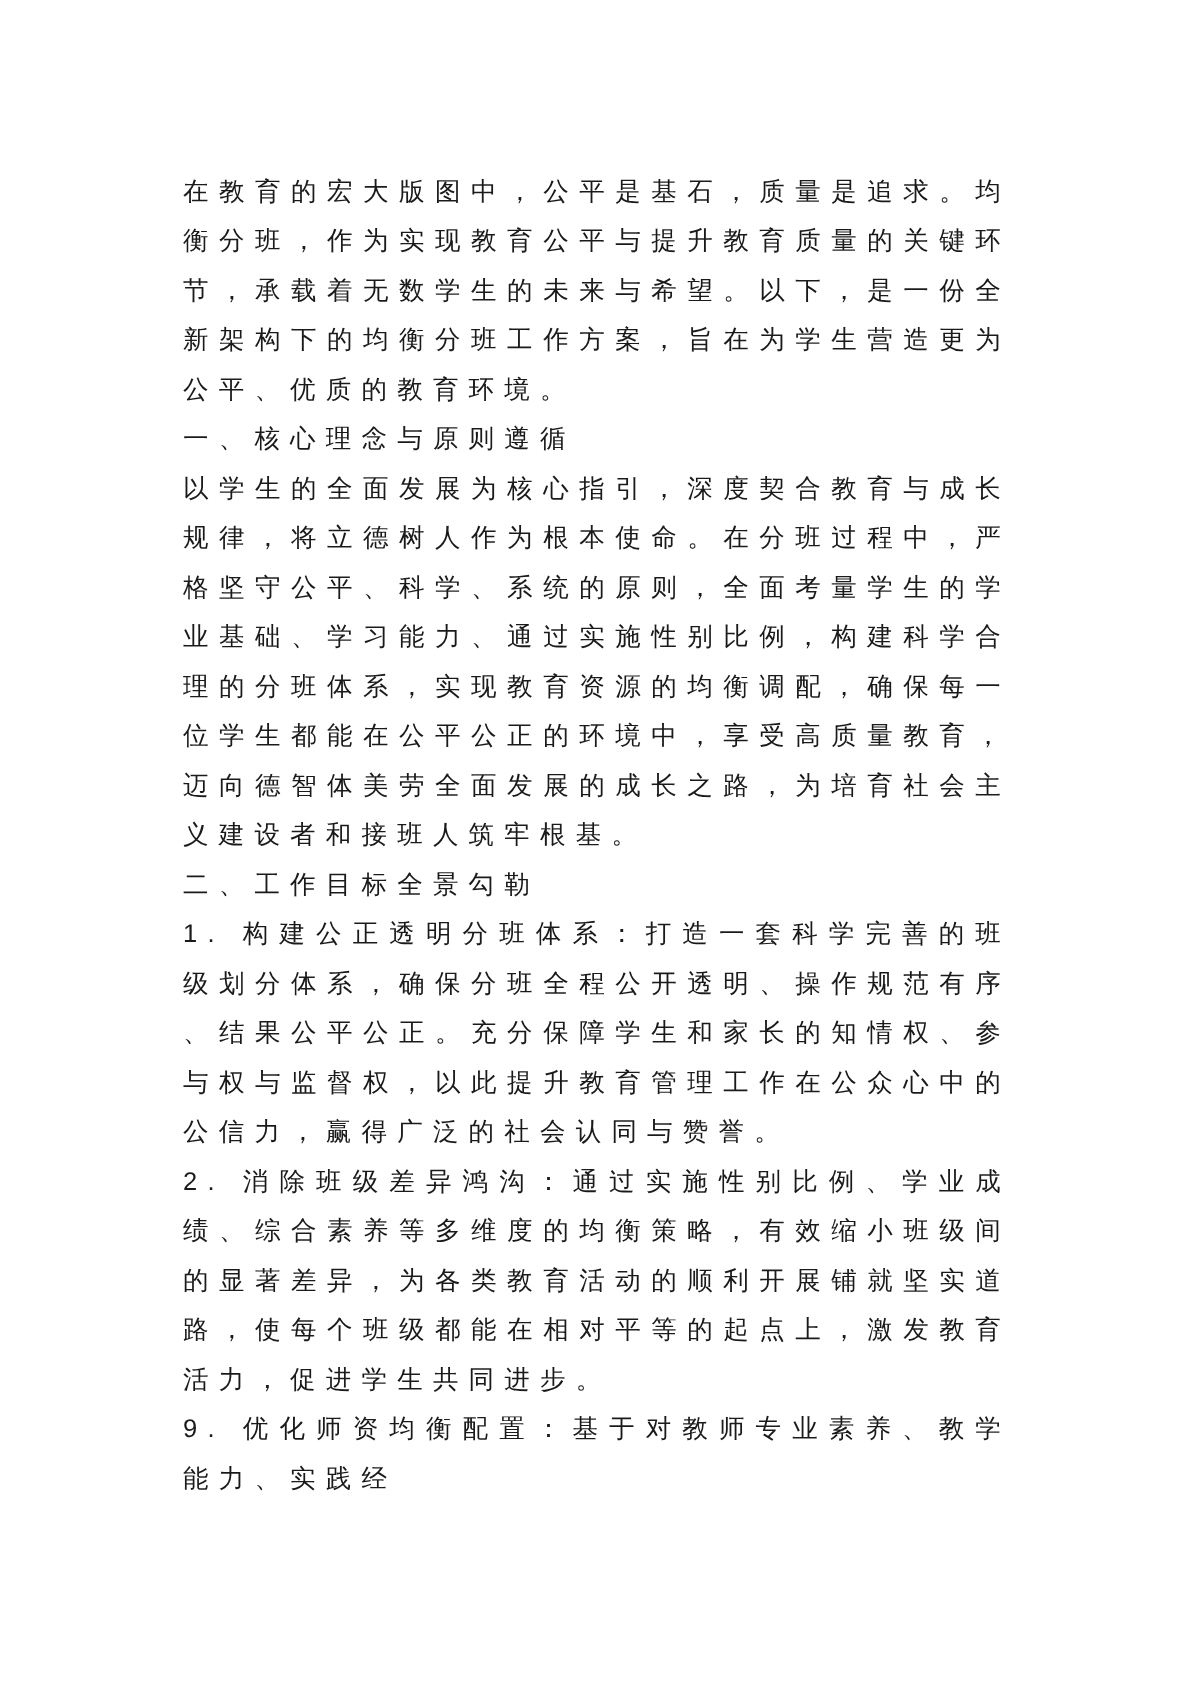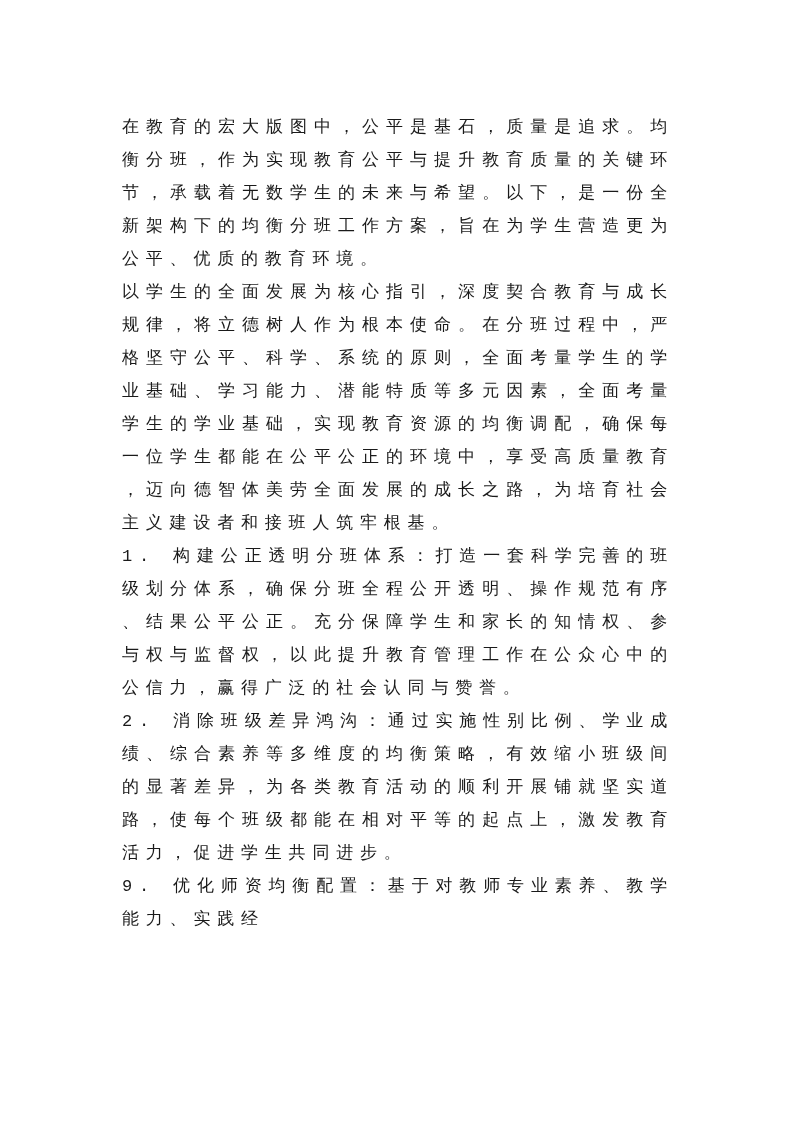--- a/index.html
+++ b/index.html
@@ -11,21 +11,21 @@
       width: 793px;
       height: 1122px;
       position: relative;
       overflow: hidden;
     }
     .page {
       position: absolute;
       left: 122px;
       top: 111px;
       width: 552px;
-      font-family: Liberation Mono, monospace;
+      font-family: Liberation Sans, sans-serif;
       font-size: 17px;
       color: #1a1a1a;
       line-height: 33px;
       letter-spacing: 6.8px;
     }
     .para {
       margin: 0;
       padding: 0;
       text-align: justify;
       text-justify: inter-character;
@@ -36,18 +36,20 @@
       margin: 0;
       padding: 0;
     }
   </style>
 </head>
 <body>
 
 <div class="page">
   <p class="para">在教育的宏大版图中，公平是基石，质量是追求。均衡分班，作为实现教育公平与提升教育质量的关键环节，承载着无数学生的未来与希望。以下，是一份全新架构下的均衡分班工作方案，旨在为学生营造更为公平、优质的教育环境。</p>
 
-  <p class="para">以学生的全面发展为核心指引，深度契合教育与成长规律，将立德树人作为根本使命。在分班过程中，严格坚守公平、科学、系统的原则，全面考量学生的学业基础、学习能力、潜能特质等多元因素，全面考量学生的学业基础，实现教育资源的均衡调配，确保每一位学生都能在公平公正的环境中，享受高质量教育，迈向德智体美劳全面发展的成长之路，为培育社会主义建设者和接班人筑牢根基。</p>
+  <p class="heading">一、核心理念与原则遵循</p>
+  <p class="para">以学生的全面发展为核心指引，深度契合教育与成长规律，将立德树人作为根本使命。在分班过程中，严格坚守公平、科学、系统的原则，全面考量学生的学业基础、学习能力、通过实施性别比例，构建科学合理的分班体系，实现教育资源的均衡调配，确保每一位学生都能在公平公正的环境中，享受高质量教育，迈向德智体美劳全面发展的成长之路，为培育社会主义建设者和接班人筑牢根基。</p>
 
+  <p class="heading">二、工作目标全景勾勒</p>
   <p class="para">1. 构建公正透明分班体系：打造一套科学完善的班级划分体系，确保分班全程公开透明、操作规范有序、结果公平公正。充分保障学生和家长的知情权、参与权与监督权，以此提升教育管理工作在公众心中的公信力，赢得广泛的社会认同与赞誉。</p>
   <p class="para">2. 消除班级差异鸿沟：通过实施性别比例、学业成绩、综合素养等多维度的均衡策略，有效缩小班级间的显著差异，为各类教育活动的顺利开展铺就坚实道路，使每个班级都能在相对平等的起点上，激发教育活力，促进学生共同进步。</p>
   <p class="para">9. 优化师资均衡配置：基于对教师专业素养、教学能力、实践经</p>
 </div>
 
 </body></html>

